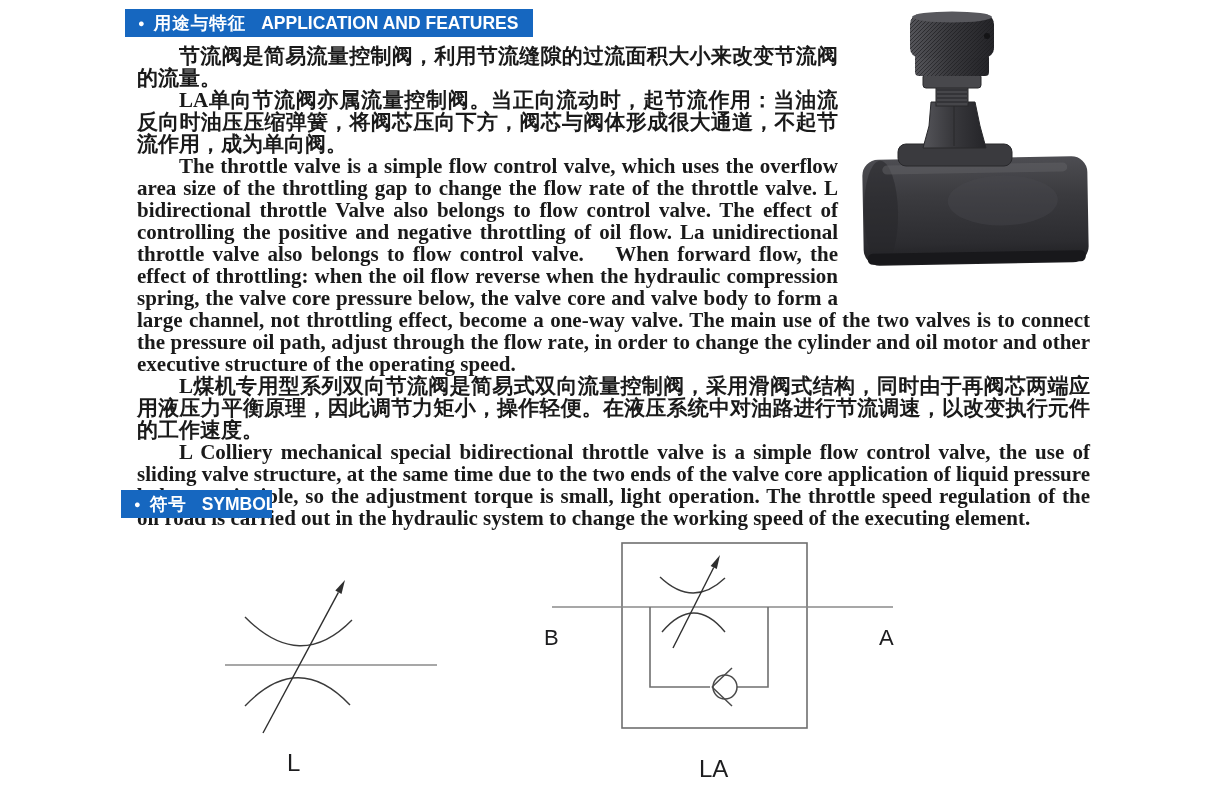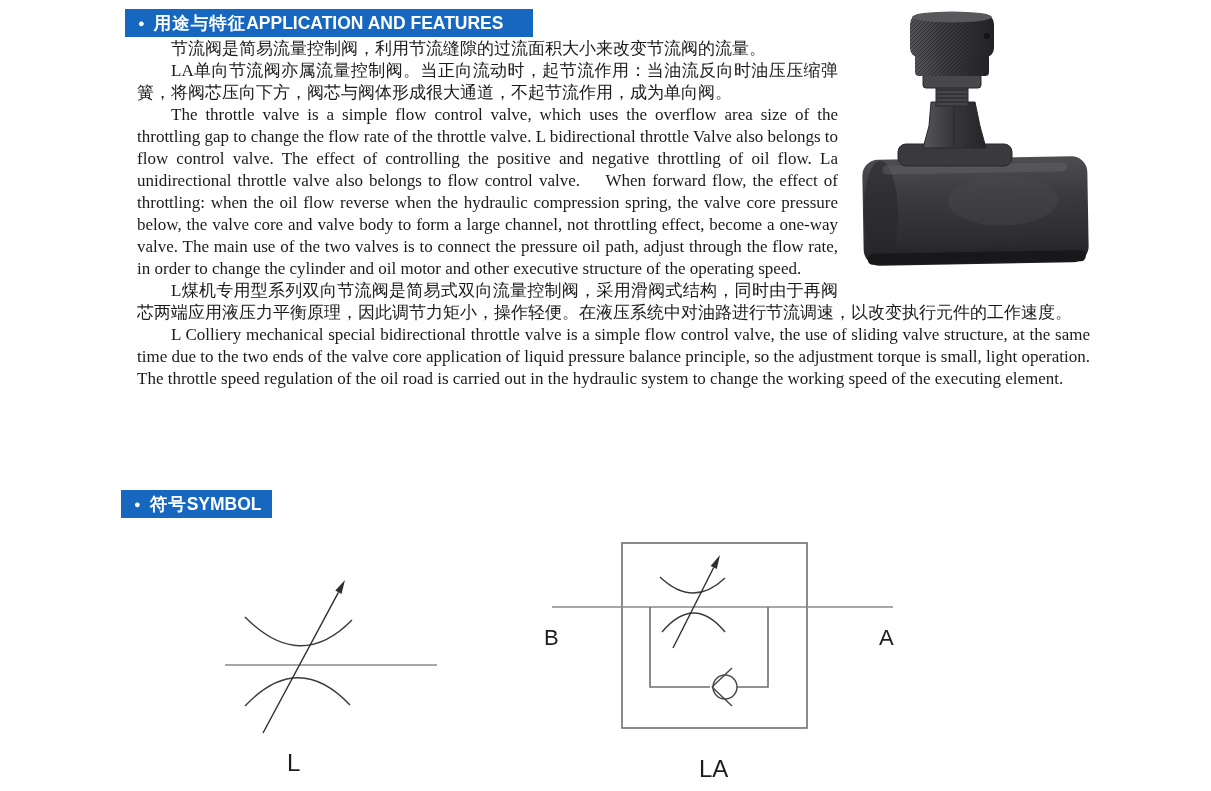--- a/index.html
+++ b/index.html
@@ -19,27 +19,28 @@
     font-weight:bold;
     font-size:17.5px;
     height:28px;line-height:28px;
     padding:0 13px;
     box-sizing:border-box;
     white-space:nowrap;
   }
   .bar-application{margin:9px 0 0 125px;width:408px;}
   .bar-symbol{position:absolute;left:121px;top:490px;width:151px;}
   .section-bar .bullet{font-size:11px;vertical-align:2px;margin-right:9px;}
-  .section-bar .cn{letter-spacing:1px;}
+  .section-bar .cn{margin-right:15px;letter-spacing:1px;}
   .textblock{
-    margin:1px 0 0 137px;
+    margin:8px 0 0 137px;
     width:953px;
     text-align:justify;
-    font-size:17px;
+    font-size:21px;
     line-height:22px;
+    font-weight:bold;
   }
   .textblock p{margin:0;text-indent:2em;}
   .photo-spacer{float:right;width:252px;height:243px;}
   .product-photo{position:absolute;left:853px;top:6px;}
   .symbols-svg{position:absolute;left:0;top:530px;}
   .sym-label{
     font-family:"Liberation Sans","DejaVu Sans",sans-serif;
     fill:#1d1d1f;
   }
 </style>

